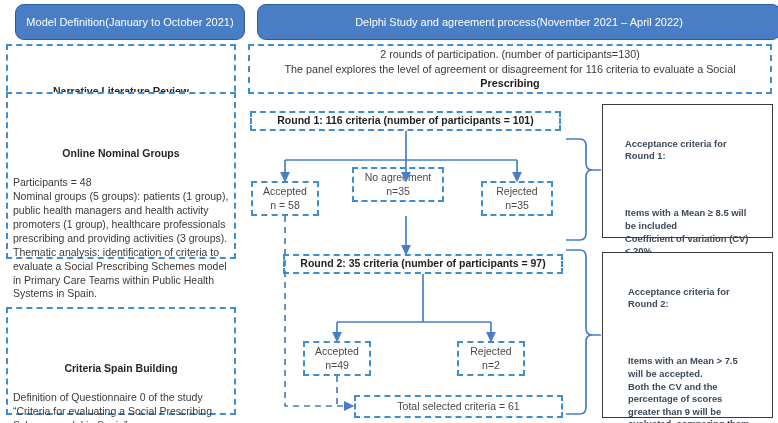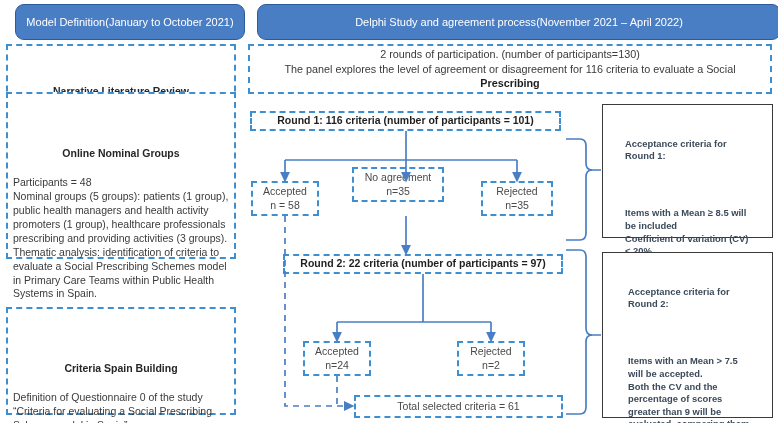--- a/index.html
+++ b/index.html
@@ -137,26 +137,26 @@
     <span>No agreement</span>
     <span>n=35</span>
   </div>
 
   <div class="node" style="left:481px;top:181px;width:72px;height:35px;">
     <span>Rejected</span>
     <span>n=35</span>
   </div>
 
   <div class="node strong" style="left:283px;top:254px;width:280px;height:20px;">
-    <span>Round 2: 22 criteria (number of participants = 97)</span>
+    <span>Round 2: 35 criteria (number of participants = 97)</span>
   </div>
 
   <div class="node" style="left:303px;top:341px;width:68px;height:35px;">
     <span>Accepted</span>
-    <span>n=24</span>
+    <span>n=49</span>
   </div>
 
   <div class="node" style="left:457px;top:341px;width:68px;height:35px;">
     <span>Rejected</span>
     <span>n=2</span>
   </div>
 
   <div class="node" style="left:354px;top:395px;width:209px;height:23px;">
     <span>Total selected criteria = 61</span>
   </div>

